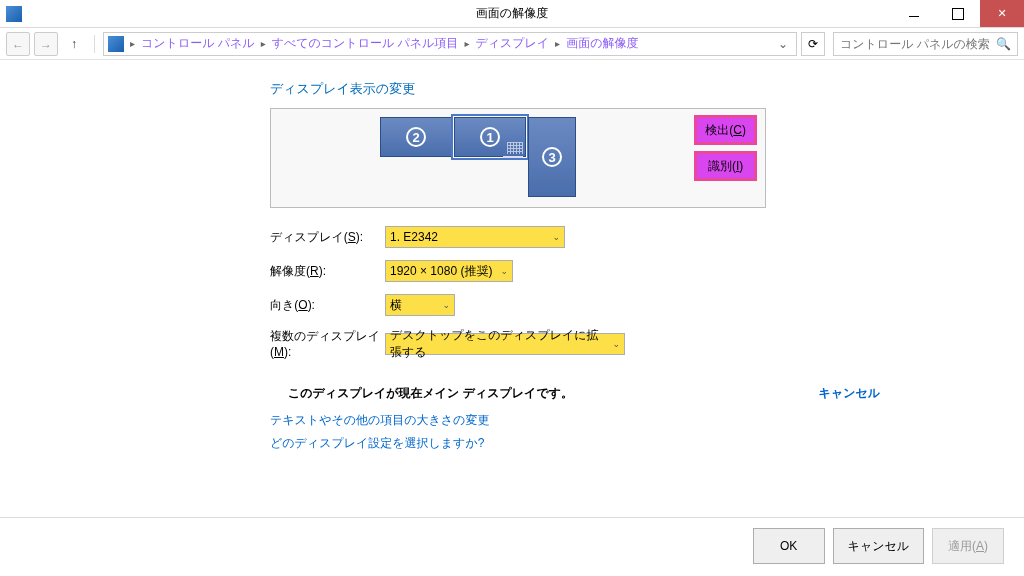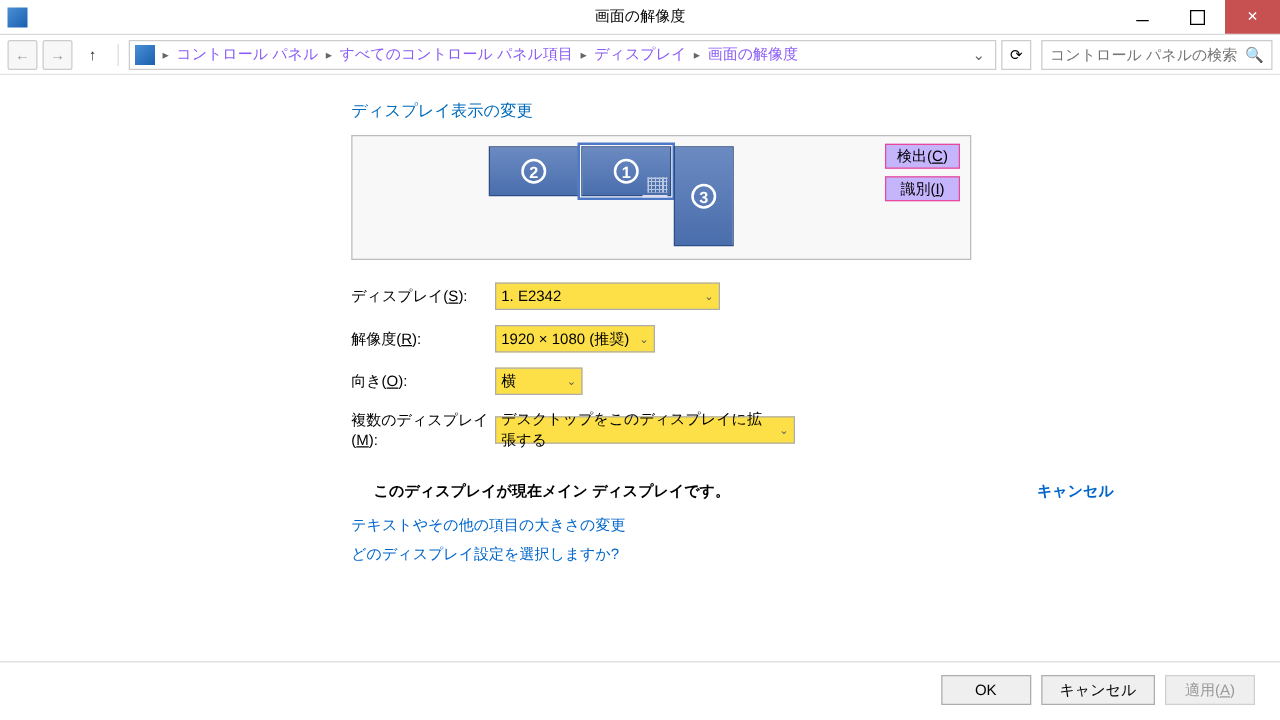--- a/index.html
+++ b/index.html
@@ -70,21 +70,21 @@
     width: 185px; height:24px; border:1px solid #ccc; display:flex; align-items:center; padding:4px 6px; color:#999;
     margin-left:4px;
   }
   .search input { border:none; outline:none; flex:1; font-size:12px; color:#999;}
   .search .sicon { color:#666;}
 
   
   .content {
     position: relative;
     height: calc(576px - 28px - 32px);
-    padding: 20px 0 0 11px;
+    padding: 20px 0 0 0;
     overflow:hidden;
   }
   .inner {
     width: 610px;
     margin-left: 270px;
   }
   .heading {
     color: #006aba;
     font-size: 13px;
     margin-bottom: 10px;
@@ -96,21 +96,21 @@
     width: 496px;
     height: 100px;
     background: #f8f8f8;
     position: relative;
     margin-bottom: 18px;
   }
   .dispbox .btns {
     position:absolute; right:8px; top:6px; display:flex; flex-direction:column; gap:6px;
   }
   .sbtn {
-    border:1px solid #ec4899; background:#c4b5fd; height:20px; min-width:60px;
+    border:3px solid #ec4899; background:#d946ef; height:30px; min-width:60px;
     display:flex;align-items:center;justify-content:center; padding:0 8px;
     cursor:pointer;
   }
   .monitors {
     display:flex; align-items:flex-start; justify-content:center;
     position:absolute; left:0; right:80px; top:8px;
   }
   .mon {
     background: linear-gradient(#6b8ac2, #4a6eac);
     border:1px solid #2c4d86; color:#fff;
@@ -155,21 +155,21 @@
   .spacer{height:6px;}
 
   
   .footer {
     position:absolute; left:0; right:0; bottom:12px;
     border-top:1px solid #dcdcdc;
     padding:10px 20px 0 0;
     display:flex; justify-content:flex-end; gap:8px;
   }
   .fbtn {
-    border:1px solid #adadad; background:#efefef; height:24px; min-width:72px;
+    border:1px solid #adadad; background:#efefef; height:36px; min-width:72px;
     display:flex;align-items:center;justify-content:center; padding:0 14px;
   }
   .fbtn.disabled{ color:#9a9a9a; border-color:#cfcfcf;}
   .u{ text-decoration: underline;}
 </style>
 </head>
 <body>
 
 <div class="titlebar">
   <div class="appicon"></div>

